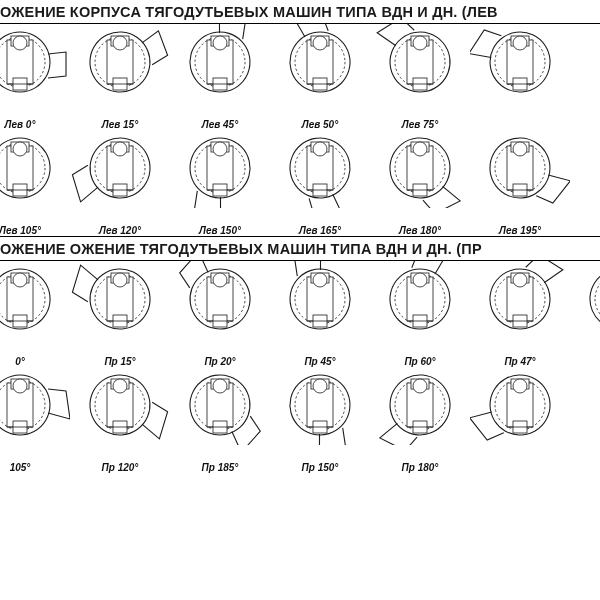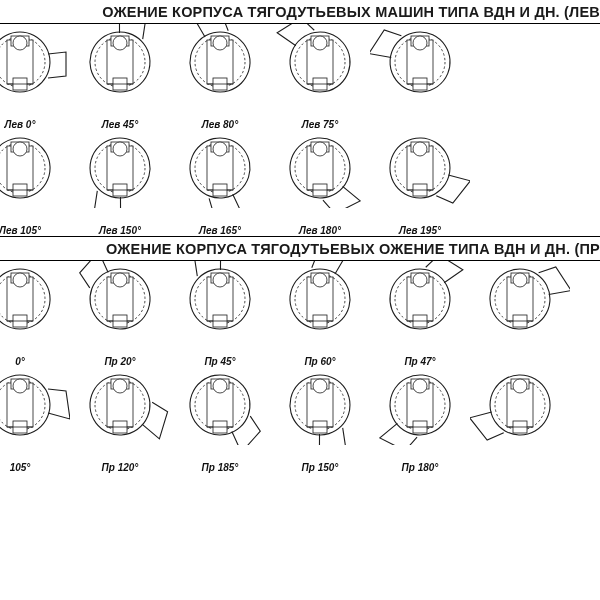--- a/index.html
+++ b/index.html
@@ -2,21 +2,21 @@
 <html><head>
 <meta charset="utf-8">
 <style>
   html,body{margin:0;padding:0;}
   body{
     width:600px;height:600px;overflow:hidden;
     background:#ffffff;
     font-family:"Liberation Sans", sans-serif;
     color:#222;
   }
-  .page{position:relative;width:600px;height:600px;text-align:right;}
+  .page{position:relative;width:600px;height:600px;}
 
   .band-title{
     font-size:14.5px;
     font-weight:700;
     letter-spacing:0.2px;
     white-space:nowrap;
     color:#1a1a1a;
     padding:4px 0 3px 0;
   }
   .rule{
@@ -74,20 +74,37 @@
             <rect class="t-thin t-fill" x="-13" y="-22" width="26" height="44"></rect>
             <rect class="t-thin t-fill" x="-9" y="-26" width="18" height="10"></rect>
             <circle class="t-thin t-fill" cy="-19" r="7"></circle>
             <rect class="t-thin t-fill" x="-7" y="16" width="14" height="12"></rect>
             <line class="t-thin" x1="-13" y1="22" x2="13" y2="22"></line>
           </g>
         </svg>
         <div class="caption">Лев 0°</div>
       </div>
 
+      <div class="cell">
+        <svg width="100" height="78" viewBox="0 0 100 78">
+          <g transform="translate(50,38)">
+            <g transform="rotate(-25)">
+              <path class="t-line t-fill" d="M0,-30 A30,30 0 1,1 -0.1,-30 Z"></path>
+              <path class="t-line" d="M28,-8 L48,-12 L46,14 L28,16"></path>
+            </g>
+            <circle class="t-dash" r="25"></circle>
+            <rect class="t-thin t-fill" x="-13" y="-22" width="26" height="44"></rect>
+            <rect class="t-thin t-fill" x="-9" y="-26" width="18" height="10"></rect>
+            <circle class="t-thin t-fill" cy="-19" r="7"></circle>
+            <rect class="t-thin t-fill" x="-7" y="16" width="14" height="12"></rect>
+            <line class="t-thin" x1="-13" y1="22" x2="13" y2="22"></line>
+          </g>
+        </svg>
+        <div class="caption">Лев 15°</div>
+      </div>
 
 
       <div class="cell">
         <svg width="100" height="78" viewBox="0 0 100 78">
           <g transform="translate(50,38)">
             <g transform="rotate(-75)">
               <path class="t-line t-fill" d="M0,-30 A30,30 0 1,1 -0.1,-30 Z"></path>
               <path class="t-line" d="M28,-8 L50,-14 L46,14 L28,16"></path>
             </g>
             <circle class="t-dash" r="25"></circle>
@@ -109,21 +126,21 @@
               <path class="t-line" d="M28,-8 L50,-14 L46,14 L28,16"></path>
             </g>
             <circle class="t-dash" r="25"></circle>
             <rect class="t-thin t-fill" x="-13" y="-22" width="26" height="44"></rect>
             <rect class="t-thin t-fill" x="-9" y="-26" width="18" height="10"></rect>
             <circle class="t-thin t-fill" cy="-19" r="7"></circle>
             <rect class="t-thin t-fill" x="-7" y="16" width="14" height="12"></rect>
             <line class="t-thin" x1="-13" y1="22" x2="13" y2="22"></line>
           </g>
         </svg>
-        <div class="caption">Лев 80°</div>
+        <div class="caption">Лев 50°</div>
       </div>
 
       <div class="cell">
         <svg width="100" height="78" viewBox="0 0 100 78">
           <g transform="translate(50,38)">
             <g transform="rotate(-130)">
               <path class="t-line t-fill" d="M0,-30 A30,30 0 1,1 -0.1,-30 Z"></path>
               <path class="t-line" d="M28,-8 L50,-14 L46,14 L28,16"></path>
             </g>
             <circle class="t-dash" r="25"></circle>
@@ -168,20 +185,37 @@
             <rect class="t-thin t-fill" x="-13" y="-22" width="26" height="44"></rect>
             <rect class="t-thin t-fill" x="-9" y="-26" width="18" height="10"></rect>
             <circle class="t-thin t-fill" cy="-19" r="7"></circle>
             <rect class="t-thin t-fill" x="-7" y="16" width="14" height="12"></rect>
             <line class="t-thin" x1="-13" y1="22" x2="13" y2="22"></line>
           </g>
         </svg>
         <div class="caption">Лев 105°</div>
       </div>
 
+      <div class="cell">
+        <svg width="100" height="78" viewBox="0 0 100 78">
+          <g transform="translate(50,38)">
+            <g transform="rotate(-205)">
+              <path class="t-line t-fill" d="M0,-30 A30,30 0 1,1 -0.1,-30 Z"></path>
+              <path class="t-line" d="M28,-8 L50,-14 L46,14 L28,16"></path>
+            </g>
+            <circle class="t-dash" r="25"></circle>
+            <rect class="t-thin t-fill" x="-13" y="-22" width="26" height="44"></rect>
+            <rect class="t-thin t-fill" x="-9" y="-26" width="18" height="10"></rect>
+            <circle class="t-thin t-fill" cy="-19" r="7"></circle>
+            <rect class="t-thin t-fill" x="-7" y="16" width="14" height="12"></rect>
+            <line class="t-thin" x1="-13" y1="22" x2="13" y2="22"></line>
+          </g>
+        </svg>
+        <div class="caption">Лев 120°</div>
+      </div>
 
 
       <div class="cell">
         <svg width="100" height="78" viewBox="0 0 100 78">
           <g transform="translate(50,38)">
             <g transform="rotate(-255)">
               <path class="t-line t-fill" d="M0,-30 A30,30 0 1,1 -0.1,-30 Z"></path>
               <path class="t-line" d="M28,-8 L50,-14 L46,14 L28,16"></path>
             </g>
             <circle class="t-dash" r="25"></circle>
@@ -247,21 +281,21 @@
           </g>
         </svg>
         <div class="caption">Лев 195°</div>
       </div>
     </div>
   </div>
 
   <hr class="rule">
 
   <div class="section">
-    <div class="band-title">ОЖЕНИЕ КОРПУСА ТЯГОДУТЬЕВЫХ ОЖЕНИЕ ТИПА ВДН И ДН. (ПР</div>
+    <div class="band-title">ОЖЕНИЕ ОЖЕНИЕ ТЯГОДУТЬЕВЫХ МАШИН ТИПА ВДН И ДН. (ПР</div>
     <hr class="rule">
 
     <div class="grid-row">
       <div class="cell">
         <svg width="100" height="78" viewBox="0 0 100 78">
           <g transform="translate(50,38) scale(-1,1)">
             <g transform="rotate(0)">
               <path class="t-line t-fill" d="M0,-30 A30,30 0 1,1 -0.1,-30 Z"></path>
               <path class="t-line" d="M28,-8 L46,-10 L46,14 L28,16"></path>
             </g>
@@ -269,20 +303,37 @@
             <rect class="t-thin t-fill" x="-13" y="-22" width="26" height="44"></rect>
             <rect class="t-thin t-fill" x="-9" y="-26" width="18" height="10"></rect>
             <circle class="t-thin t-fill" cy="-19" r="7"></circle>
             <rect class="t-thin t-fill" x="-7" y="16" width="14" height="12"></rect>
             <line class="t-thin" x1="-13" y1="22" x2="13" y2="22"></line>
           </g>
         </svg>
         <div class="caption">0°</div>
       </div>
 
+      <div class="cell">
+        <svg width="100" height="78" viewBox="0 0 100 78">
+          <g transform="translate(50,38) scale(-1,1)">
+            <g transform="rotate(-25)">
+              <path class="t-line t-fill" d="M0,-30 A30,30 0 1,1 -0.1,-30 Z"></path>
+              <path class="t-line" d="M28,-8 L50,-14 L46,14 L28,16"></path>
+            </g>
+            <circle class="t-dash" r="25"></circle>
+            <rect class="t-thin t-fill" x="-13" y="-22" width="26" height="44"></rect>
+            <rect class="t-thin t-fill" x="-9" y="-26" width="18" height="10"></rect>
+            <circle class="t-thin t-fill" cy="-19" r="7"></circle>
+            <rect class="t-thin t-fill" x="-7" y="16" width="14" height="12"></rect>
+            <line class="t-thin" x1="-13" y1="22" x2="13" y2="22"></line>
+          </g>
+        </svg>
+        <div class="caption">Пр 15°</div>
+      </div>
 
       <div class="cell">
         <svg width="100" height="78" viewBox="0 0 100 78">
           <g transform="translate(50,38) scale(-1,1)">
             <g transform="rotate(-50)">
               <path class="t-line t-fill" d="M0,-30 A30,30 0 1,1 -0.1,-30 Z"></path>
               <path class="t-line" d="M28,-8 L50,-14 L46,14 L28,16"></path>
             </g>
             <circle class="t-dash" r="25"></circle>
             <rect class="t-thin t-fill" x="-13" y="-22" width="26" height="44"></rect>

